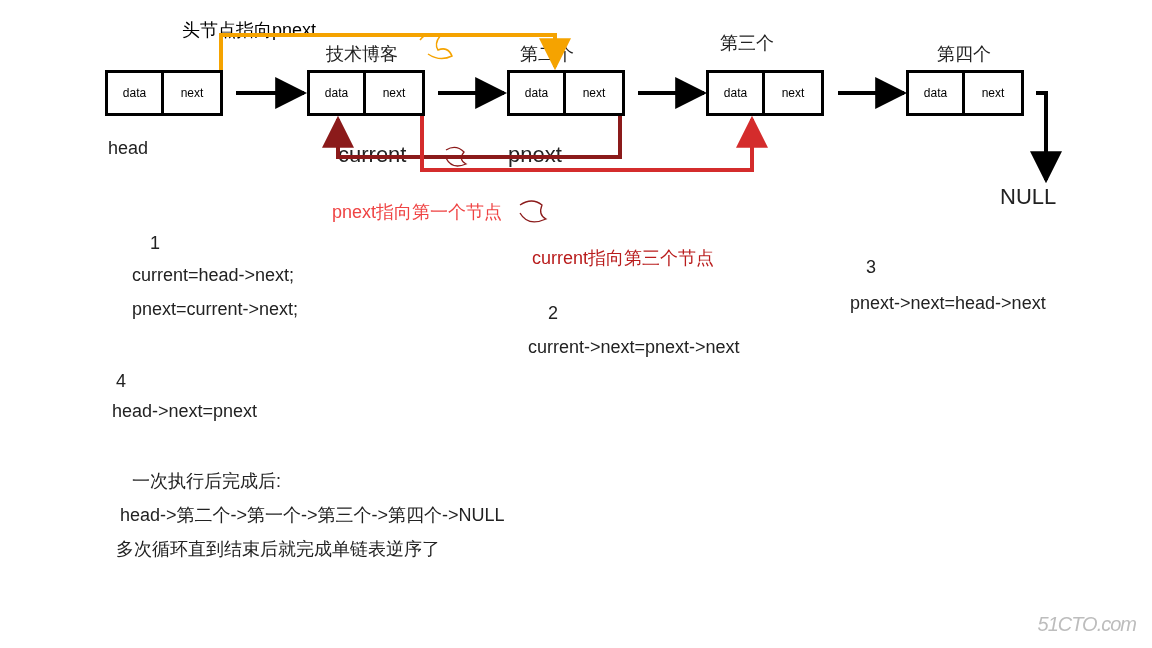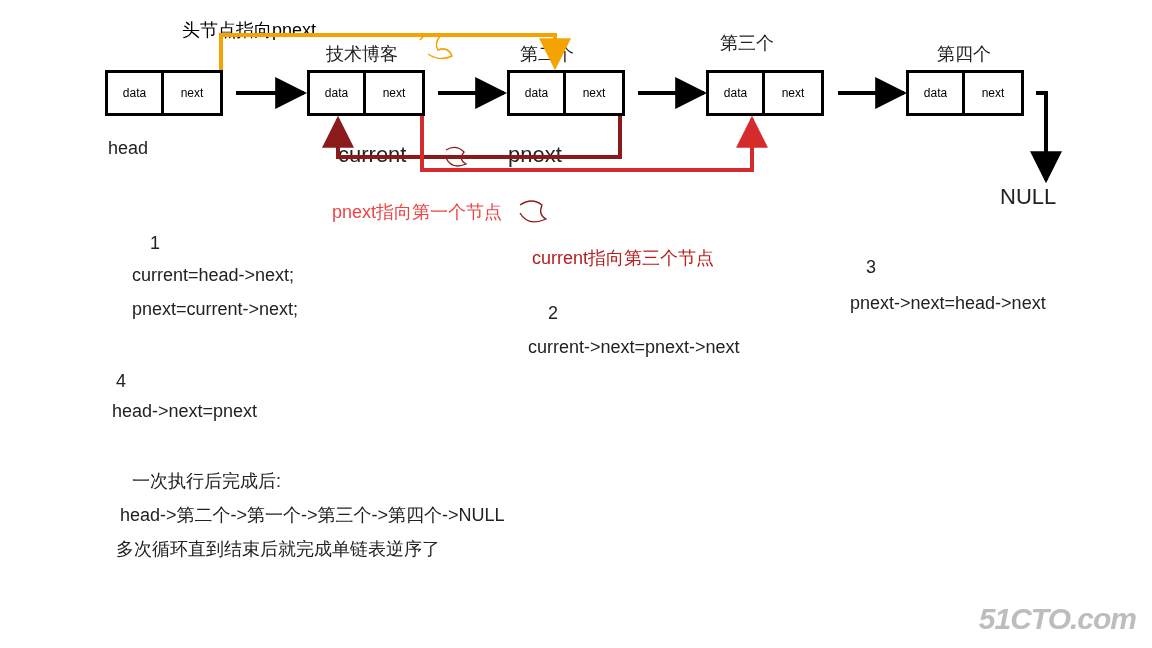--- a/index.html
+++ b/index.html
@@ -36,21 +36,21 @@
   .dark { color: #222; }
   .step { position: absolute; font-size: 18px; color: #222; line-height: 30px; }
   .watermark {
     position: absolute;
     right: 16px;
     bottom: 12px;
     text-align: left;
     color: #bdbdbd;
     font-family: Arial, sans-serif;
   }
-  .watermark .big { font-size: 30px; font-weight: 700; letter-spacing: -1px; font-style: italic; }
+  .watermark .big { font-size: 20px; font-weight: 400; letter-spacing: -1px; font-style: italic; }
   .watermark .sm { font-size: 14px; font-weight: bold; letter-spacing: 3px; }
   .watermark .blog { font-size: 10px; vertical-align: super; margin-left: 4px; letter-spacing: 0; }
   svg.overlay { position: absolute; left: 0; top: 0; width: 1152px; height: 648px; pointer-events: none; }
 </style>
 </head>
 <body>
 
 <div class="node" style="left:105px; top:70px;">
   <div class="cell">data</div>
   <div class="cell">next</div>

